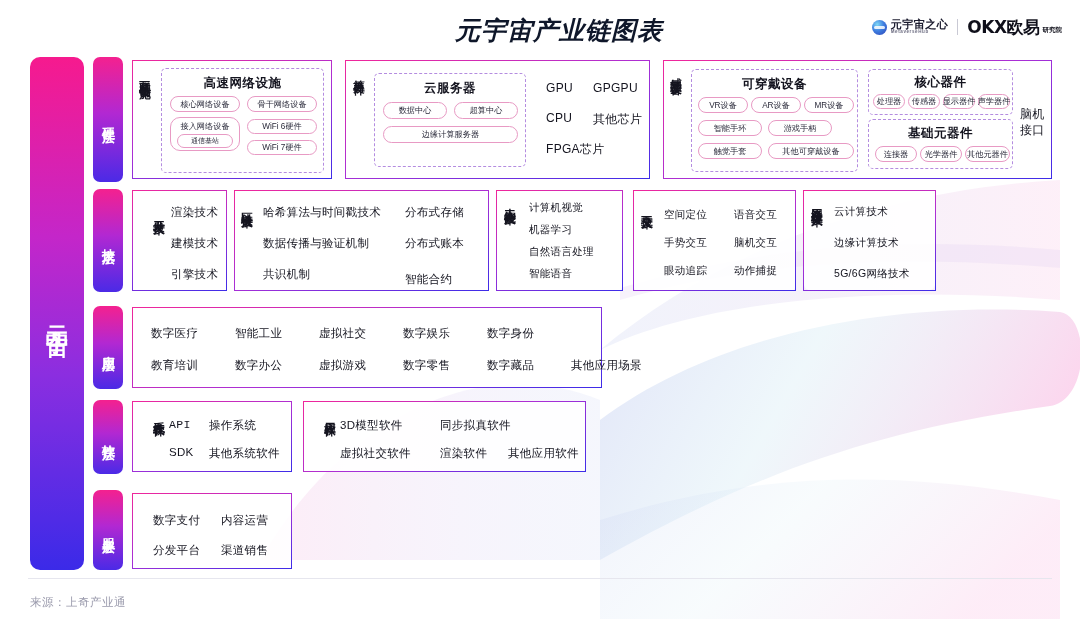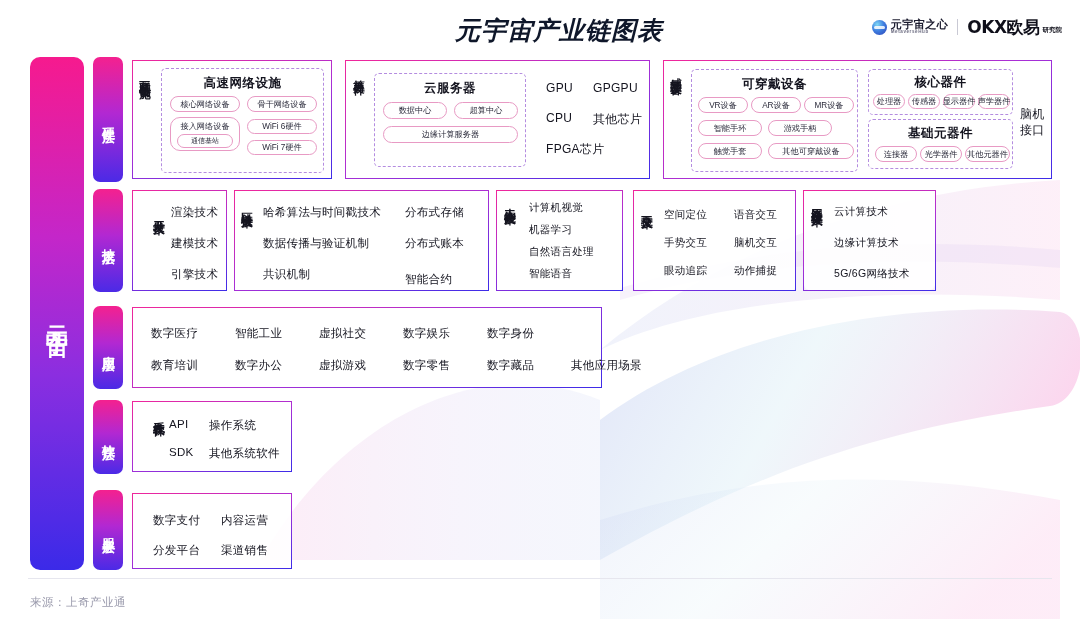--- a/index.html
+++ b/index.html
@@ -327,26 +327,34 @@
     <div class="txt" style="left:18px;top:50px;">教育培训</div>
     <div class="txt" style="left:102px;top:50px;">数字办公</div>
     <div class="txt" style="left:186px;top:50px;">虚拟游戏</div>
     <div class="txt" style="left:270px;top:50px;">数字零售</div>
     <div class="txt" style="left:354px;top:50px;">数字藏品</div>
     <div class="txt" style="left:438px;top:50px;">其他应用场景</div>
   </div>
 
   <div class="sect" style="left:132px;top:401px;width:160px;height:71px;">
     <div class="sect-lbl" style="left:6px;top:10px;width:26px;white-space:normal;line-height:1.15;">系统软件</div>
-    <div class="txt" style="left:36px;top:16px;">API</div>
+    <div class="txt" style="left:36px;top:16px;font-family:Liberation Mono, monospace;">API</div>
     <div class="txt" style="left:76px;top:16px;">操作系统</div>
     <div class="txt" style="left:36px;top:44px;">SDK</div>
     <div class="txt" style="left:76px;top:44px;">其他系统软件</div>
   </div>
 
+  <div class="sect" style="left:303px;top:401px;width:283px;height:71px;">
+    <div class="sect-lbl" style="left:6px;top:10px;width:26px;white-space:normal;line-height:1.15;">应用软件</div>
+    <div class="txt" style="left:36px;top:16px;">3D模型软件</div>
+    <div class="txt" style="left:136px;top:16px;">同步拟真软件</div>
+    <div class="txt" style="left:36px;top:44px;">虚拟社交软件</div>
+    <div class="txt" style="left:136px;top:44px;">渲染软件</div>
+    <div class="txt" style="left:204px;top:44px;">其他应用软件</div>
+  </div>
 
   <div class="sect" style="left:132px;top:493px;width:160px;height:76px;">
     <div class="txt" style="left:20px;top:19px;">数字支付</div>
     <div class="txt" style="left:88px;top:19px;">内容运营</div>
     <div class="txt" style="left:20px;top:49px;">分发平台</div>
     <div class="txt" style="left:88px;top:49px;">渠道销售</div>
   </div>
 
   <div class="footer-rule"></div>
   <div class="source">来源：上奇产业通</div>

